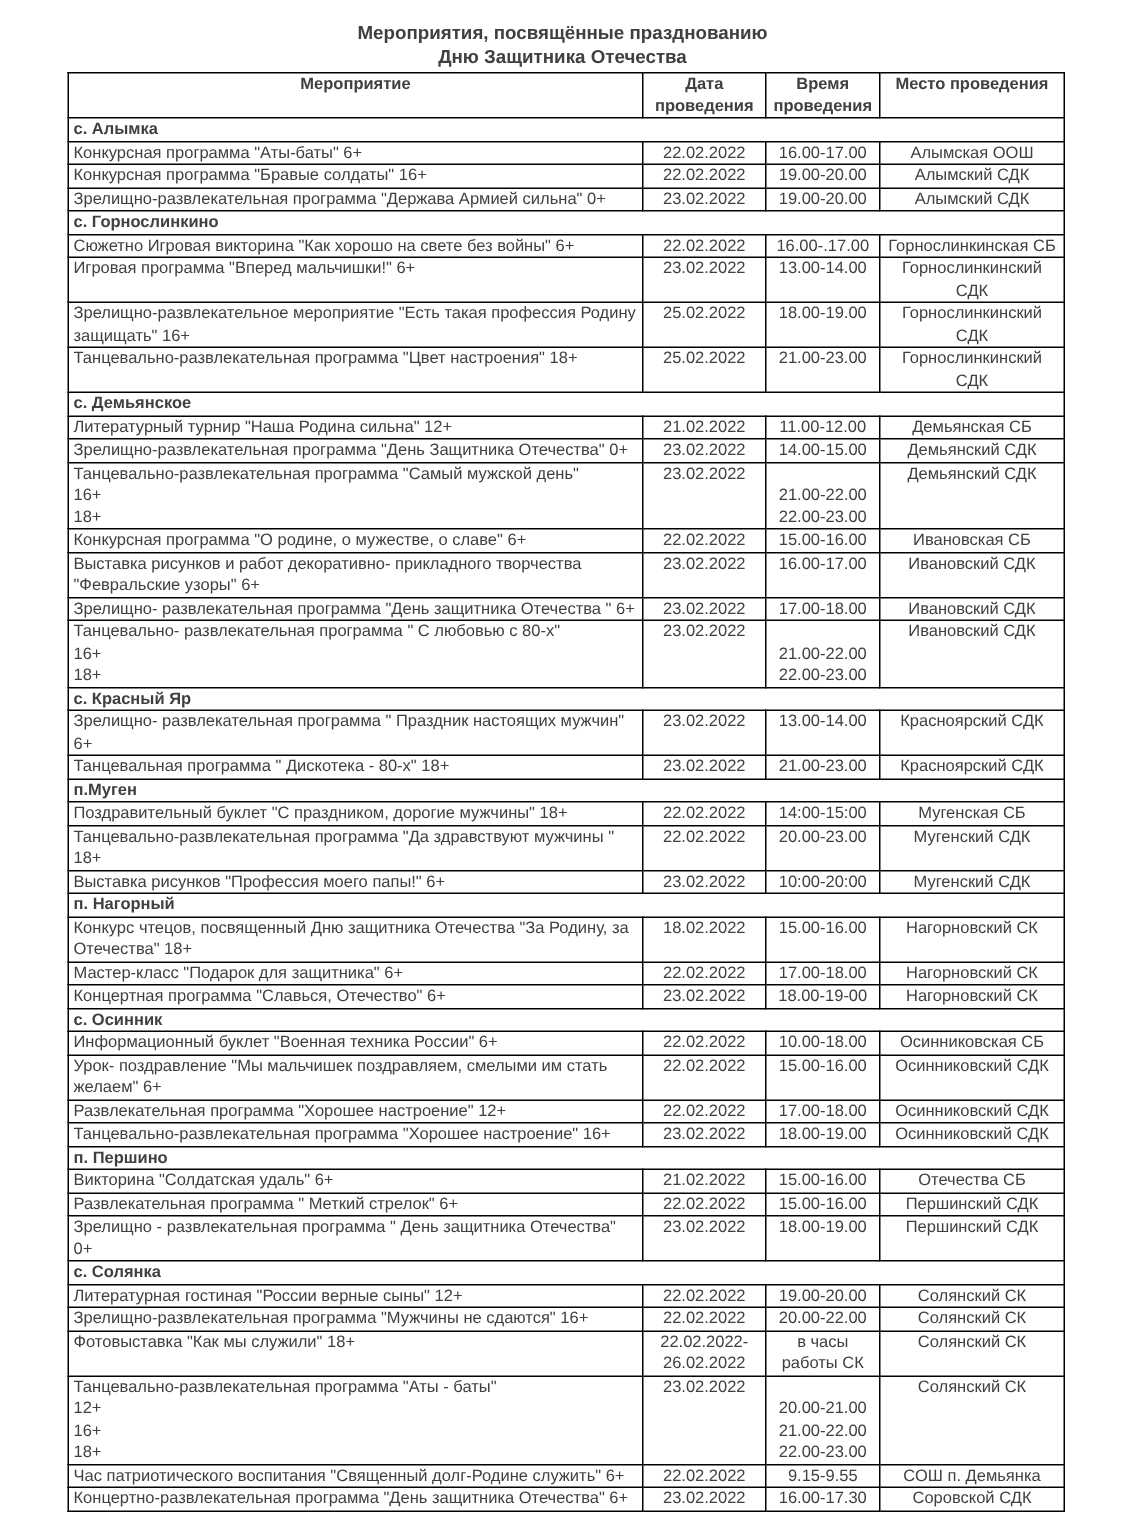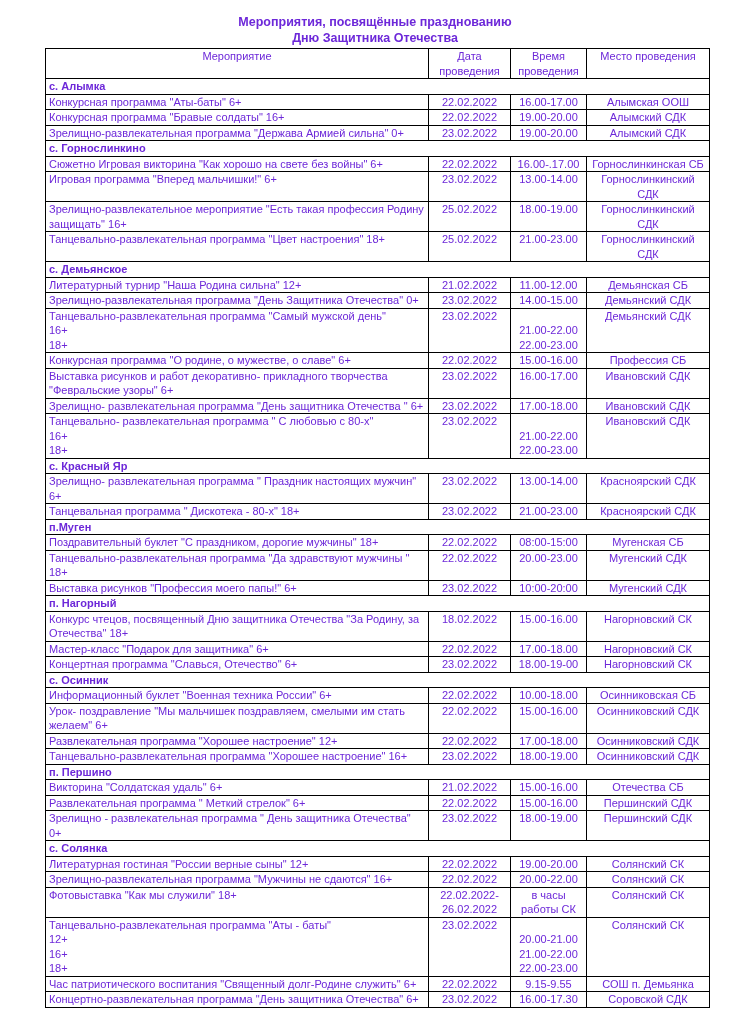--- a/index.html
+++ b/index.html
@@ -1,37 +1,37 @@
 <!DOCTYPE html>
 <html><head>
 <meta charset="utf-8">
 <style>
   html, body { margin:0; padding:0; background:#ffffff; }
   .page {
     position:relative; width:750px; height:1024px; background:#ffffff;
-    color:#6d28d9; font-family:"Liberation Sans", sans-serif; overflow:hidden;
+    color:#404040; font-family:"Liberation Sans", sans-serif; overflow:hidden;
   }
   .doc-title {
     padding-top:14px; text-align:center; font-weight:bold;
     font-size:12.5px; line-height:16px;
   }
   table.events {
     border-collapse:collapse; table-layout:fixed;
     margin:2px 0 0 45px; width:664px;
   }
   col.c-event { width:383px; }
   col.c-date  { width:82px; }
   col.c-time  { width:76px; }
   col.c-place { width:123px; }
   .events th, .events td {
     border:1px solid #000; font-size:11px; line-height:14.5px;
     padding:0 3px; vertical-align:top; white-space:pre-line;
     overflow:hidden;
   }
-  .events th { font-weight:normal; text-align:center; }
+  .events th { font-weight:bold; text-align:center; }
   td.cell-event { text-align:left; }
   td.cell-date, td.cell-time, td.cell-place { text-align:center; }
   tr.section-row td { font-weight:bold; text-align:left; }
 </style>
 </head>
 <body>
 
 <div class="page">
   <div class="doc-title">
     <div>Мероприятия, посвящённые празднованию</div>
@@ -124,21 +124,21 @@
           <td class="cell-date">23.02.2022</td>
           <td class="cell-time">
 21.00-22.00
 22.00-23.00</td>
           <td class="cell-place">Демьянский СДК</td>
         </tr>
         <tr>
           <td class="cell-event">Конкурсная программа "О родине, о мужестве, о славе" 6+</td>
           <td class="cell-date">22.02.2022</td>
           <td class="cell-time">15.00-16.00</td>
-          <td class="cell-place">Профессия СБ</td>
+          <td class="cell-place">Ивановская СБ</td>
         </tr>
         <tr>
           <td class="cell-event">Выставка рисунков и работ декоративно- прикладного творчества "Февральские узоры" 6+</td>
           <td class="cell-date">23.02.2022</td>
           <td class="cell-time">16.00-17.00</td>
           <td class="cell-place">Ивановский СДК</td>
         </tr>
         <tr>
           <td class="cell-event">Зрелищно- развлекательная программа "День защитника Отечества " 6+</td>
           <td class="cell-date">23.02.2022</td>
@@ -169,21 +169,21 @@
           <td class="cell-date">23.02.2022</td>
           <td class="cell-time">21.00-23.00</td>
           <td class="cell-place">Красноярский СДК</td>
         </tr>
         <tr class="section-row">
           <td colspan="4">п.Муген</td>
         </tr>
         <tr>
           <td class="cell-event">Поздравительный буклет "С праздником, дорогие мужчины" 18+</td>
           <td class="cell-date">22.02.2022</td>
-          <td class="cell-time">08:00-15:00</td>
+          <td class="cell-time">14:00-15:00</td>
           <td class="cell-place">Мугенская СБ</td>
         </tr>
         <tr>
           <td class="cell-event">Танцевально-развлекательная программа "Да здравствуют мужчины " 18+</td>
           <td class="cell-date">22.02.2022</td>
           <td class="cell-time">20.00-23.00</td>
           <td class="cell-place">Мугенский СДК</td>
         </tr>
         <tr>
           <td class="cell-event">Выставка рисунков "Профессия моего папы!" 6+</td>

